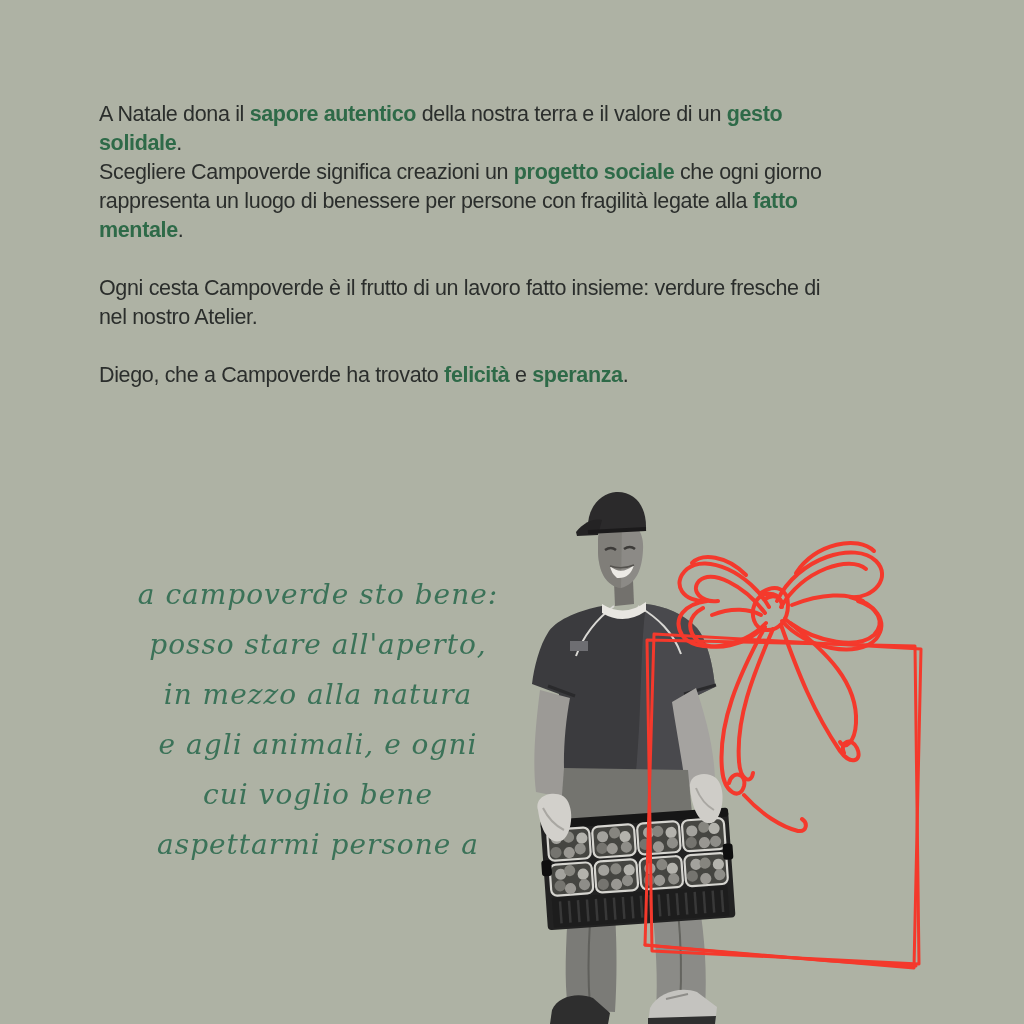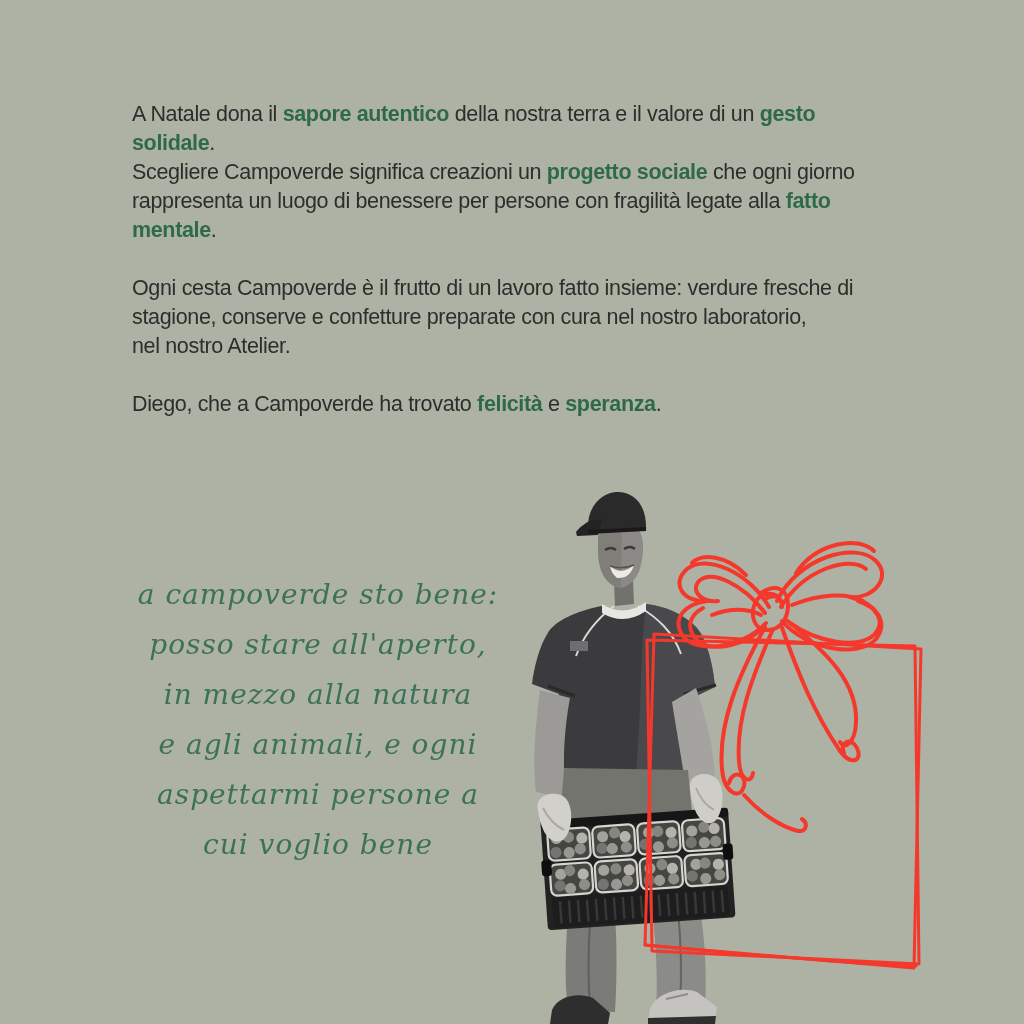--- a/index.html
+++ b/index.html
@@ -10,21 +10,21 @@
   }
   .canvas { position:absolute; inset:0; width:1024px; height:1024px; }
 
   
   .body-text {
     position:absolute; left:99px; top:100px; width:860px;
     color: var(--body-text, #2b2e2c);
     font-size:21.5px; line-height:29px; letter-spacing:-0.35px;
   }
   .para { margin:0 0 29px 0; }
-  .line { display:block; white-space:nowrap;margin-left:33px; }
+  .line { display:block; white-space:nowrap; }
   .hl { color: var(--highlight-green, #2e6a48); font-weight:700; }
 
   
   .quote {
     position:absolute; left:112px; top:570px; width:372px;
     text-align:center;
     font-family:"DejaVu Serif", serif; font-style:italic;
     font-size:28px; line-height:50px; letter-spacing:1px;
     color: var(--quote-green, #3b7258);
     margin-left: 20px;
@@ -45,35 +45,34 @@
   <section class="body-text">
       <p class="para">
         <span class="line"><span>A Natale dona il </span><span class="hl">sapore autentico</span><span> della nostra terra e il valore di un </span><span class="hl">gesto</span></span>
         <span class="line"><span class="hl">solidale</span><span>.</span></span>
         <span class="line"><span>Scegliere Campoverde significa creazioni un </span><span class="hl">progetto sociale</span><span> che ogni giorno</span></span>
         <span class="line"><span>rappresenta un luogo di benessere per persone con fragilità legate alla </span><span class="hl">fatto</span></span>
         <span class="line"><span class="hl">mentale</span><span>.</span></span>
       </p>
       <p class="para">
         <span class="line"><span>Ogni cesta Campoverde è il frutto di un lavoro fatto insieme: verdure fresche di</span></span>
-        <span class="line"><span>stagione, conserve e confetture preparate con cura nel nostro laboratorio,</span></span>
         <span class="line"><span>nel nostro Atelier.</span></span>
       </p>
       <p class="para">
         <span class="line"><span>Diego, che a Campoverde ha trovato </span><span class="hl">felicità</span><span> e </span><span class="hl">speranza</span><span>.</span></span>
       </p>
     </section>
 
   <div class="quote">
       <div class="qline">a campoverde sto bene:</div>
       <div class="qline">posso stare all'aperto,</div>
       <div class="qline">in mezzo alla natura</div>
       <div class="qline">e agli animali, e ogni</div>
+      <div class="qline">cui voglio bene</div>
       <div class="qline">aspettarmi persone a</div>
-      <div class="qline">cui voglio bene</div>
     </div>
 
   <svg class="photo-svg" viewBox="0 0 252 546" aria-hidden="true">
 
     <g>
       <path d="M84,128 C62,132 40,141 31,153 C21,168 16,190 14,206 L41,216 C41,216 38,258 42,292 L170,294 C172,262 170,222 170,222 L197,209 C195,187 189,162 179,150 C166,136 147,128 128,126 Q106,143 84,128 Z" fill="#3b3b3e"></path>
       <path d="M128,126 C147,128 166,136 179,150 C189,162 195,187 197,209 L170,222 C170,222 172,262 170,294 L118,293 C124,232 122,170 128,126 Z" fill="#55555a" opacity="0.55"></path>
       <path d="M96,128 C80,140 66,156 58,178" stroke="#d9d8d4" stroke-width="2" fill="none"></path>
       <path d="M120,128 C140,140 155,154 163,176" stroke="#d9d8d4" stroke-width="2" fill="none"></path>
       <path d="M30,208 L57,218" stroke="#2a2a2c" stroke-width="3" fill="none"></path>

